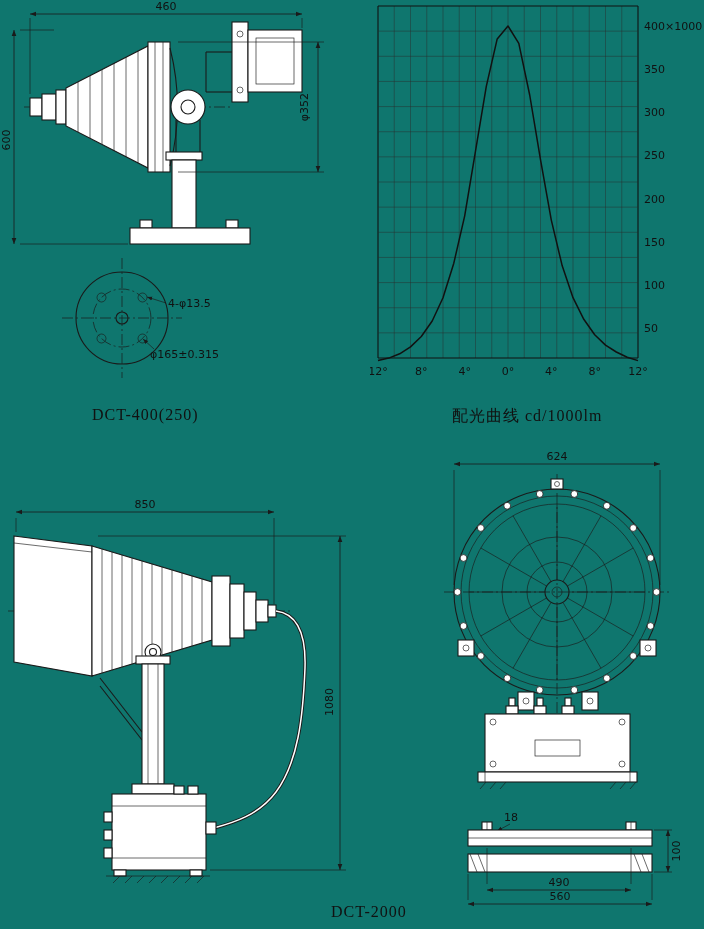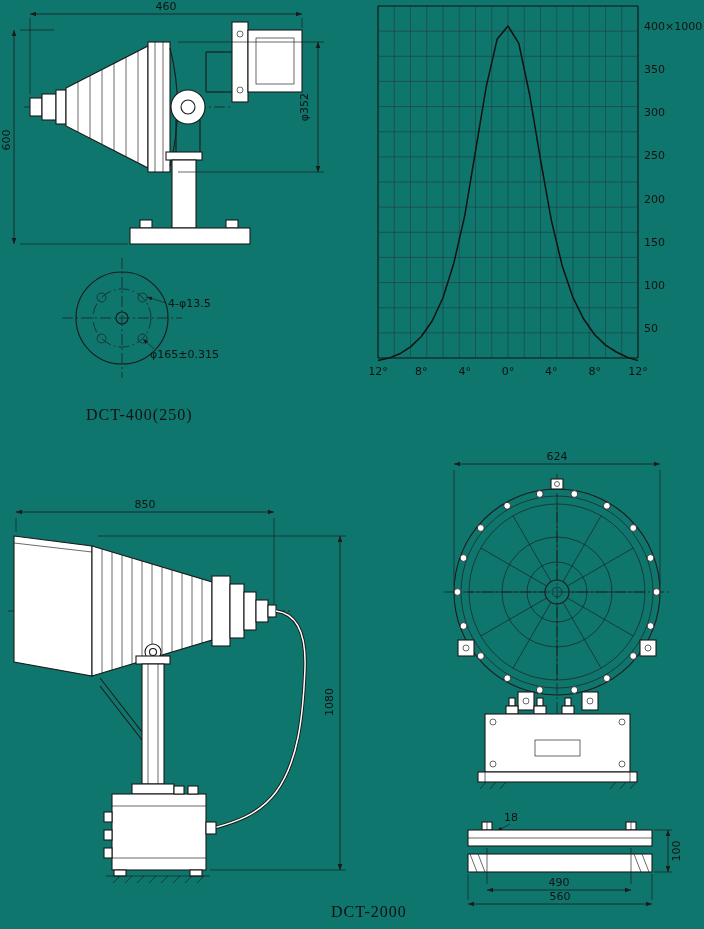--- a/index.html
+++ b/index.html
@@ -168,21 +168,22 @@
         <text x="8.0" y="375" text-anchor="middle" class="dim">12°</text>
         <text x="51.3" y="375" text-anchor="middle" class="dim">8°</text>
         <text x="94.7" y="375" text-anchor="middle" class="dim">4°</text>
         <text x="138.0" y="375" text-anchor="middle" class="dim">0°</text>
         <text x="181.3" y="375" text-anchor="middle" class="dim">4°</text>
         <text x="224.7" y="375" text-anchor="middle" class="dim">8°</text>
         <text x="268.0" y="375" text-anchor="middle" class="dim">12°</text>
       </g>
   </svg>
 
-  <div class="caption" style="left:86px;top:406px">DCT-400(250)</div>
+  <div class="caption" style="left:92px;top:406px">DCT-400(250)</div>
+  <div class="caption" style="left:452px;top:406px">配光曲线 cd/1000lm</div>
   <div class="caption" style="left:331px;top:903px">DCT-2000</div>
 
   <svg class="abs" style="left:0;top:430px" width="360" height="475" viewBox="0 0 360 475">
     <defs>
       <marker id="arC" viewBox="0 0 10 10" refX="9" refY="5" markerWidth="9" markerHeight="9" orient="auto-start-reverse">
         <path d="M0,1.5 L9,5 L0,8.5 z" fill="#1a1a1a"></path>
       </marker>
     </defs>
 
     <g>

